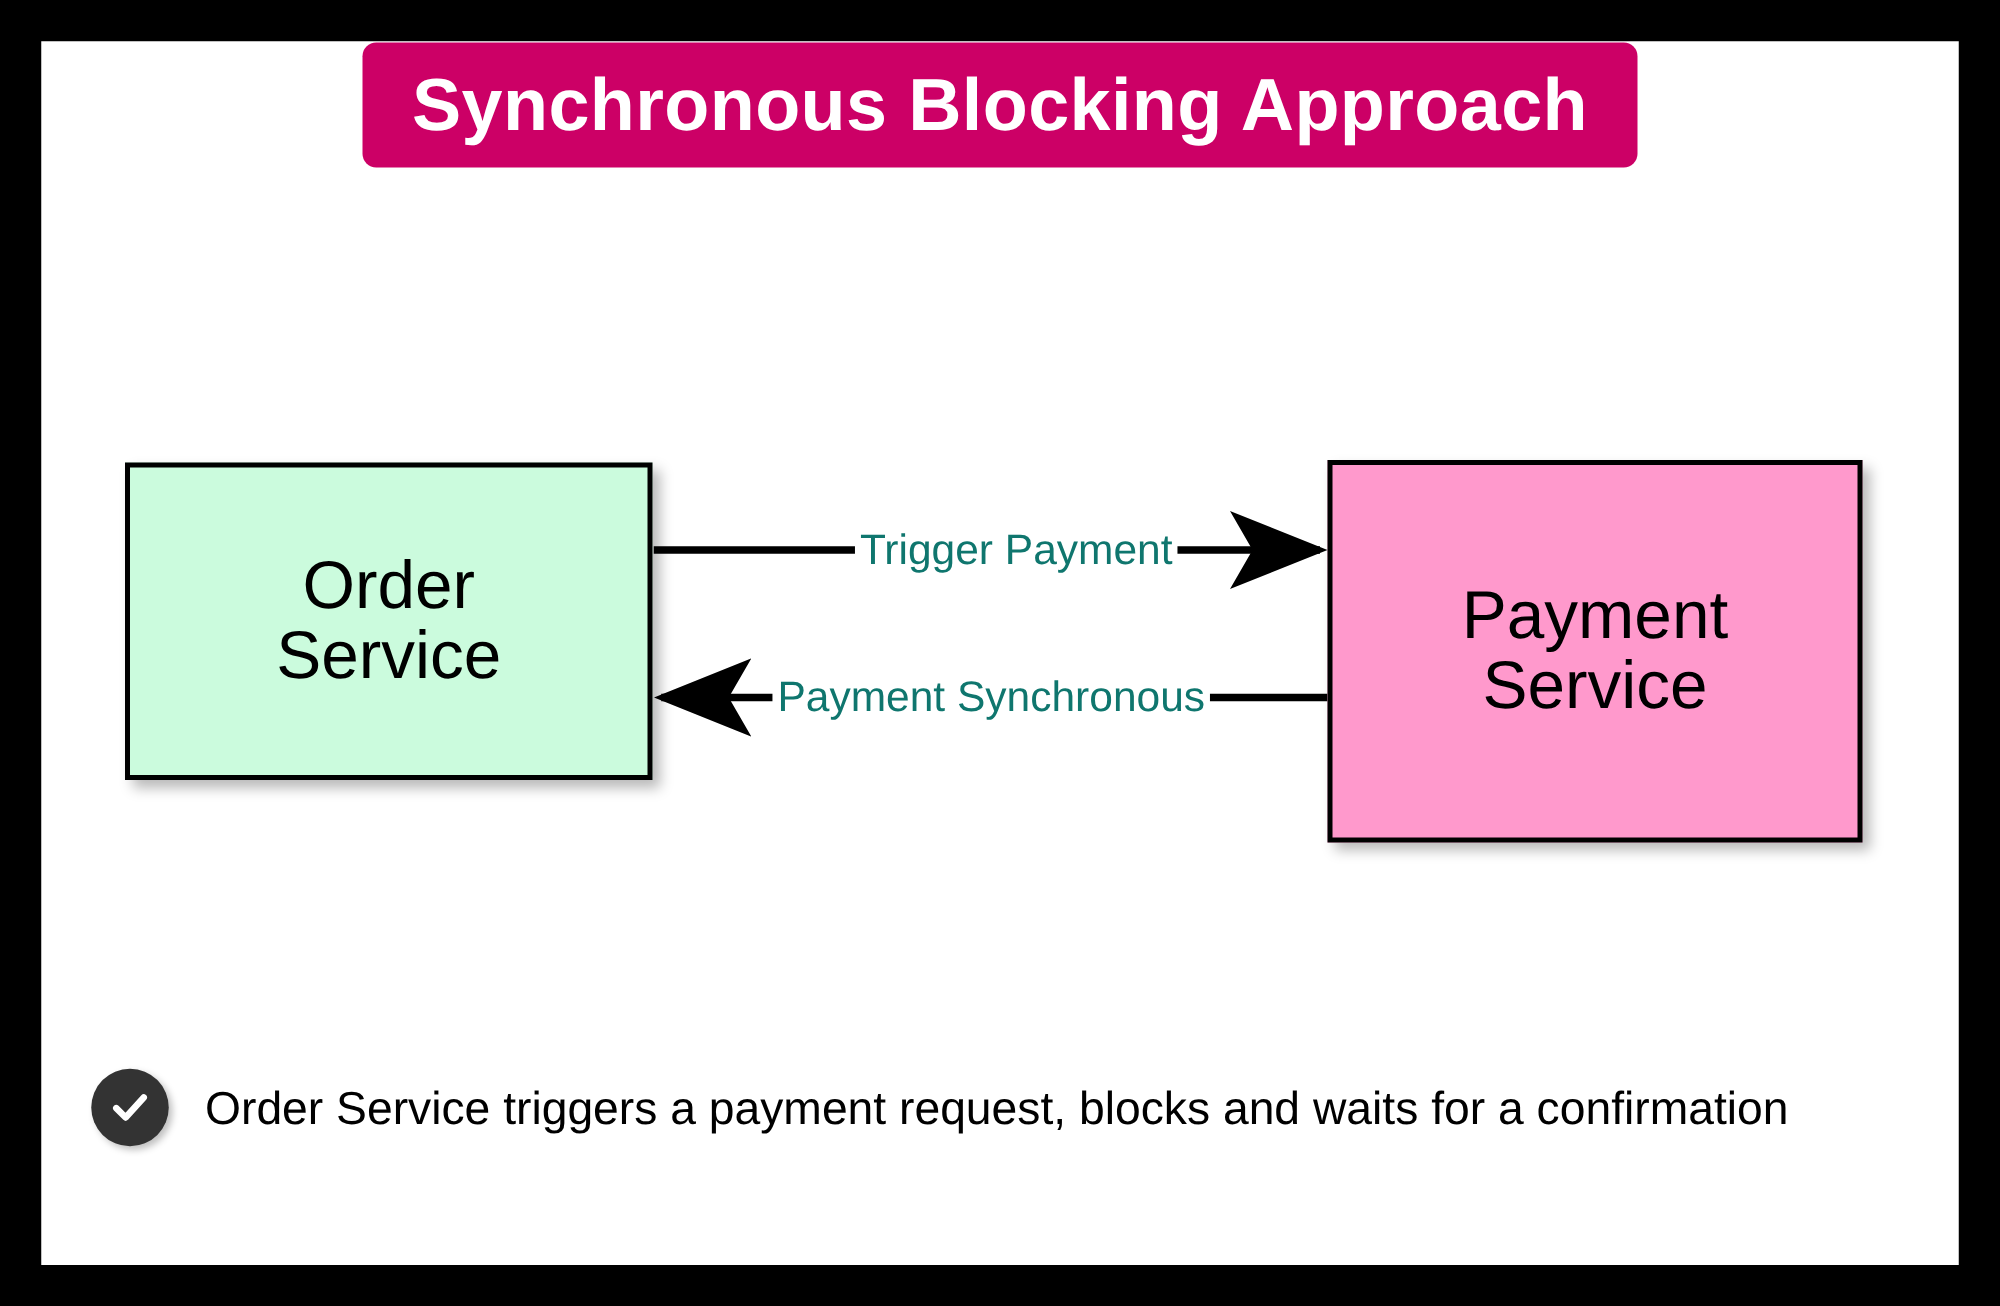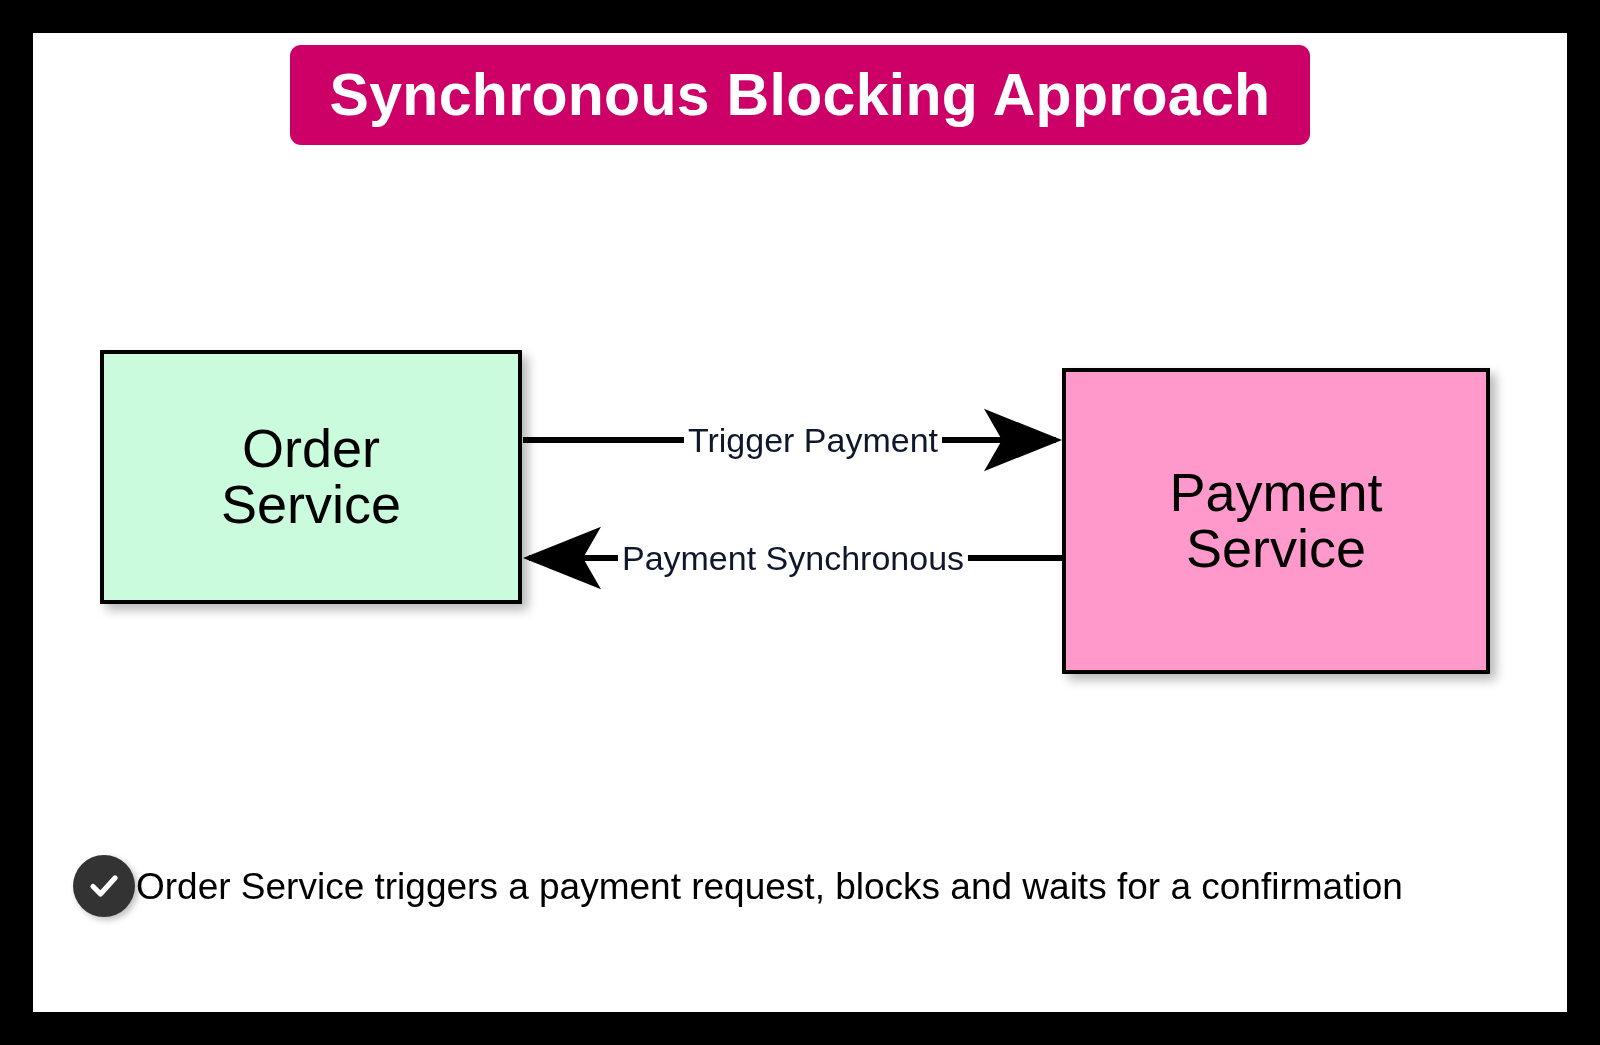--- a/index.html
+++ b/index.html
@@ -32,21 +32,21 @@
     width: 1534px;
     height: 979px;
     background: #ffffff;
     overflow: hidden;
   }
 
   
   #title-banner {
     position: absolute;
     left: 257px;          
-    top: 12px;             
+    top: 1px;             
     width: 1020px;
     height: 100px;
     background: #cc0066;
     border-radius: 11px;
     display: flex;
     align-items: center;
     justify-content: center;
   }
   #title-text {
     color: #ffffff;
@@ -70,21 +70,21 @@
   .node-label {
     font-size: 54px;
     color: #000000;
     line-height: 1.03;
     text-align: center;
     white-space: pre-line;
   }
 
   #order-service-box {
     left: 67px;           
-    top: 317px;           
+    top: 337px;           
     width: 422px;
     height: 254px;
     background: #cbfbdd;
   }
 
   #payment-service-box {
     left: 1029px;         
     top: 335px;
     width: 428px;
     height: 306px;
@@ -98,21 +98,21 @@
     top: 0;
     width: 1534px;
     height: 979px;
     pointer-events: none;
   }
 
   
   .edge-label {
     position: absolute;
     background: #ffffff;
-    color: #0f172a;
+    color: #0f766e;
     font-size: 34px;
     line-height: 1;
     padding: 0 4px;
     white-space: nowrap;
     transform: translate(-50%, -50%);
   }
   #trigger-payment-label {
     left: 780px;          
     top: 407px;           
   }
@@ -121,21 +121,21 @@
     top: 525px;           
   }
 
   
   #footer-note {
     position: absolute;
     left: 40px;
     top: 822px;           
     display: flex;
     align-items: center;
-    gap: 1px;
+    gap: 29px;
   }
   #check-badge {
     width: 62px;
     height: 62px;
     border-radius: 50%;
     background: #333333;
     flex: 0 0 auto;
     display: flex;
     align-items: center;
     justify-content: center;

